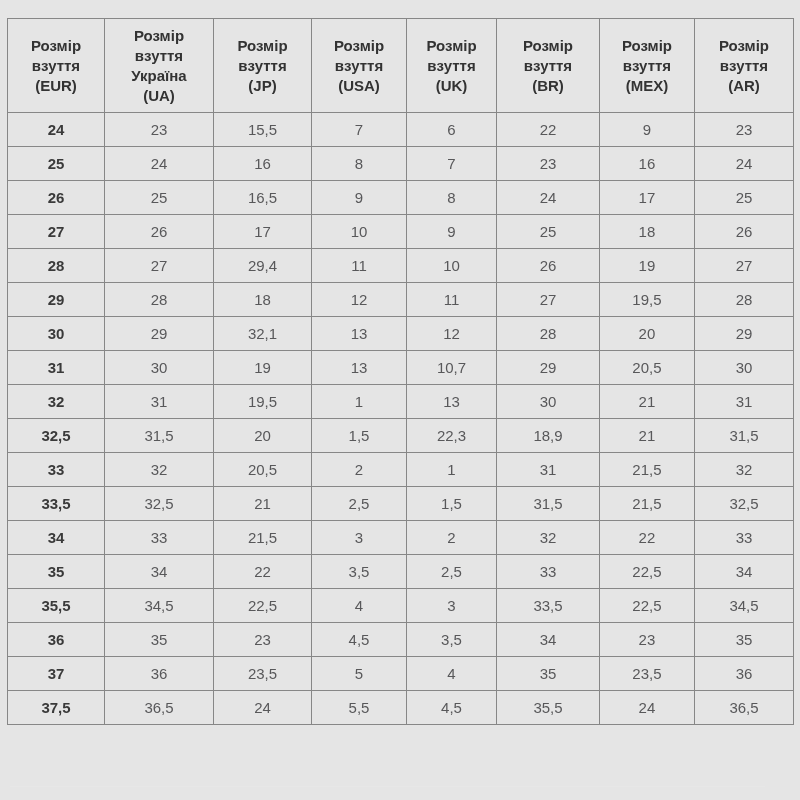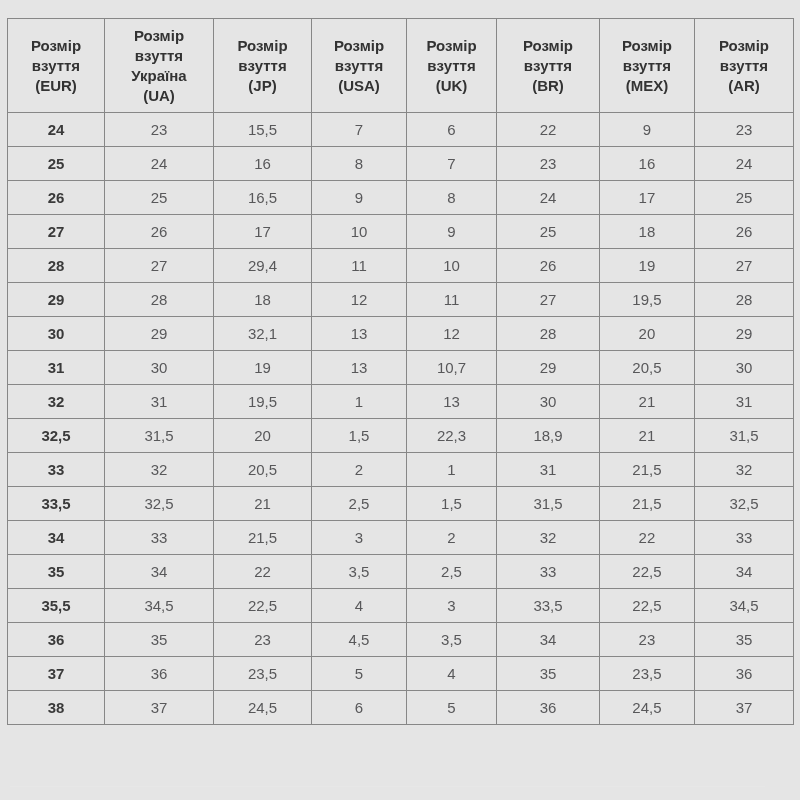--- a/index.html
+++ b/index.html
@@ -278,25 +278,25 @@
           <td>37</td>
           <td>36</td>
           <td>23,5</td>
           <td>5</td>
           <td>4</td>
           <td>35</td>
           <td>23,5</td>
           <td>36</td>
         </tr>
         <tr>
-          <td>38</td>
-          <td>37</td>
-          <td>24,5</td>
-          <td>6</td>
-          <td>5</td>
-          <td>36</td>
-          <td>24,5</td>
-          <td>37</td>
+          <td>37,5</td>
+          <td>36,5</td>
+          <td>24</td>
+          <td>5,5</td>
+          <td>4,5</td>
+          <td>35,5</td>
+          <td>24</td>
+          <td>36,5</td>
         </tr>
       </tbody>
   </table>
   <div class="bottom-rule"></div>
 </div>
 
 </body></html>

